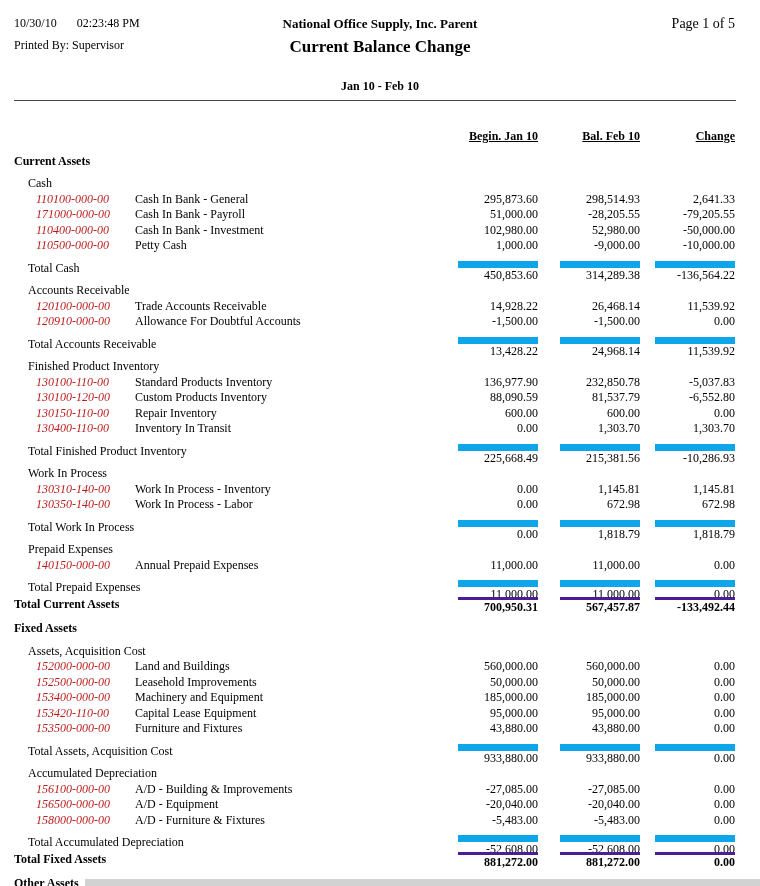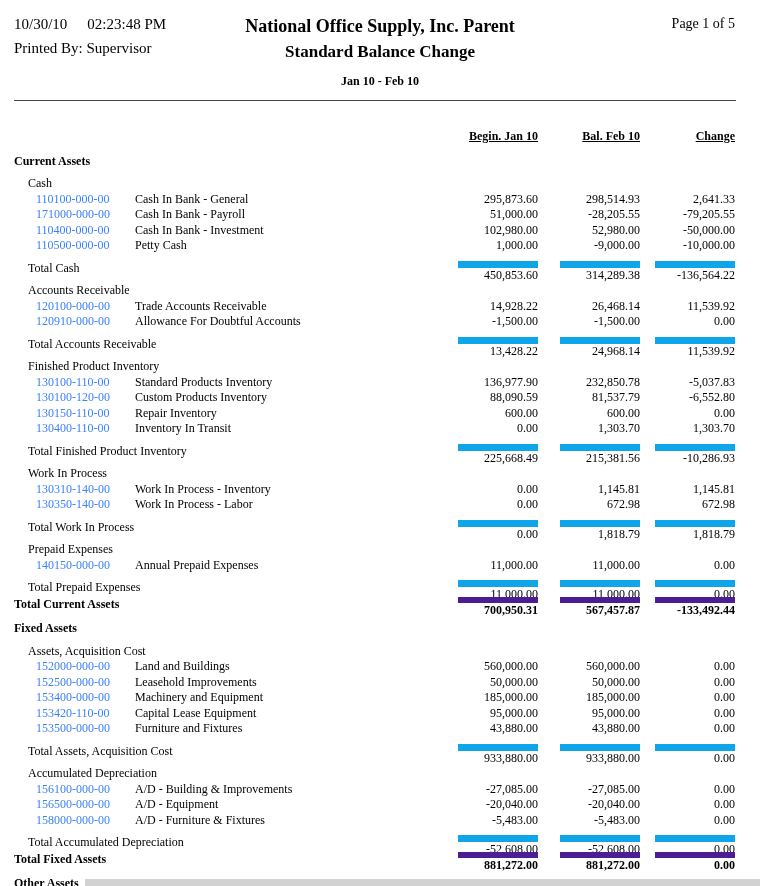--- a/index.html
+++ b/index.html
@@ -6,73 +6,73 @@
   html, body { margin:0; padding:0; }
   body {
     width:760px; height:886px; overflow:hidden; position:relative;
     background:#ffffff; color:#000;
     font-family:"Liberation Serif","DejaVu Serif",serif;
   }
   .page { position:relative; width:760px; height:886px; }
 
   
   .hdr { position:relative; height:82px; padding-top:14px; }
-  .hdr-left { position:absolute; left:14px; top:16px; font-size:15px; }
+  .hdr-left { position:absolute; left:14px; top:16px; font-size:12px; }
   .hdr-left .time { margin-left:20px; }
   .hdr-left .printedby { margin-top:7px; }
   .hdr-center { text-align:center; padding-top:2px; }
-  .company { font-size:18px; font-weight:bold; }
+  .company { font-size:13px; font-weight:bold; }
   .title   { font-size:17px; font-weight:bold; margin-top:5px; }
-  .period  { font-size:12px; font-weight:bold; margin-top:12px; }
+  .period  { font-size:12px; font-weight:bold; margin-top:22px; }
   .hdr-right { position:absolute; right:25px; top:16px; font-size:14px; }
   .rule { border-top:1px solid #444; margin:4px 24px 0 14px; }
 
   
   .report { margin:10px 25px 0 14px; font-size:12px; }
   .row { display:flex; height:15.5px; line-height:15.5px; white-space:nowrap; }
   .desc { flex:1; overflow:hidden; }
   .num { text-align:right; width:80px; }
   .num.c1 { margin-left:20px; }
   .num.c2 { margin-left:22px; }
   .num.c3 { margin-left:15px; }
 
   .colhead { font-weight:bold; margin-top:28px; }
   .colhead .ch { text-decoration:underline; }
 
   .section-header { font-weight:bold; margin-top:9px; }
   .group-header { margin-top:7px; }
   .group-header .desc { padding-left:14px; }
 
   .acct-row .desc { padding-left:22px; }
-  .acct { display:inline-block; width:99px; color:#3b82f6; cursor:pointer; }
+  .acct { display:inline-block; width:99px; color:#b91c1c; cursor:pointer;font-style:italic; }
 
   .total-row { margin-top:7px; }
   .total-row .desc { padding-left:14px; }
   .total-row .num { border-top:7px solid #0ea5e9; }
 
   .grand-total { margin-top:1px; font-weight:bold; }
-  .grand-total .num { border-top:6px solid #4c1d95; }
+  .grand-total .num { border-top:3px solid #4c1d95; }
 
   .hscroll { position:absolute; left:85px; right:0; bottom:0; height:7px; background:#d2d2d2; }
 </style>
 </head>
 <body>
 
 <div class="page">
 
   <div class="hdr">
     <div class="hdr-left">
       <div>
         <span>10/30/10</span><span class="time">02:23:48 PM</span>
       </div>
       <div class="printedby">Printed By: Supervisor</div>
     </div>
     <div class="hdr-center">
       <div class="company">National Office Supply, Inc. Parent</div>
-      <div class="title">Standard Balance Change</div>
+      <div class="title">Current Balance Change</div>
       <div class="period">Jan 10 - Feb 10</div>
     </div>
     <div class="hdr-right">Page 1 of 5</div>
   </div>
 
   <div class="rule"></div>
 
   <div class="report">
     <div class="row colhead">
       <div class="desc"></div>

